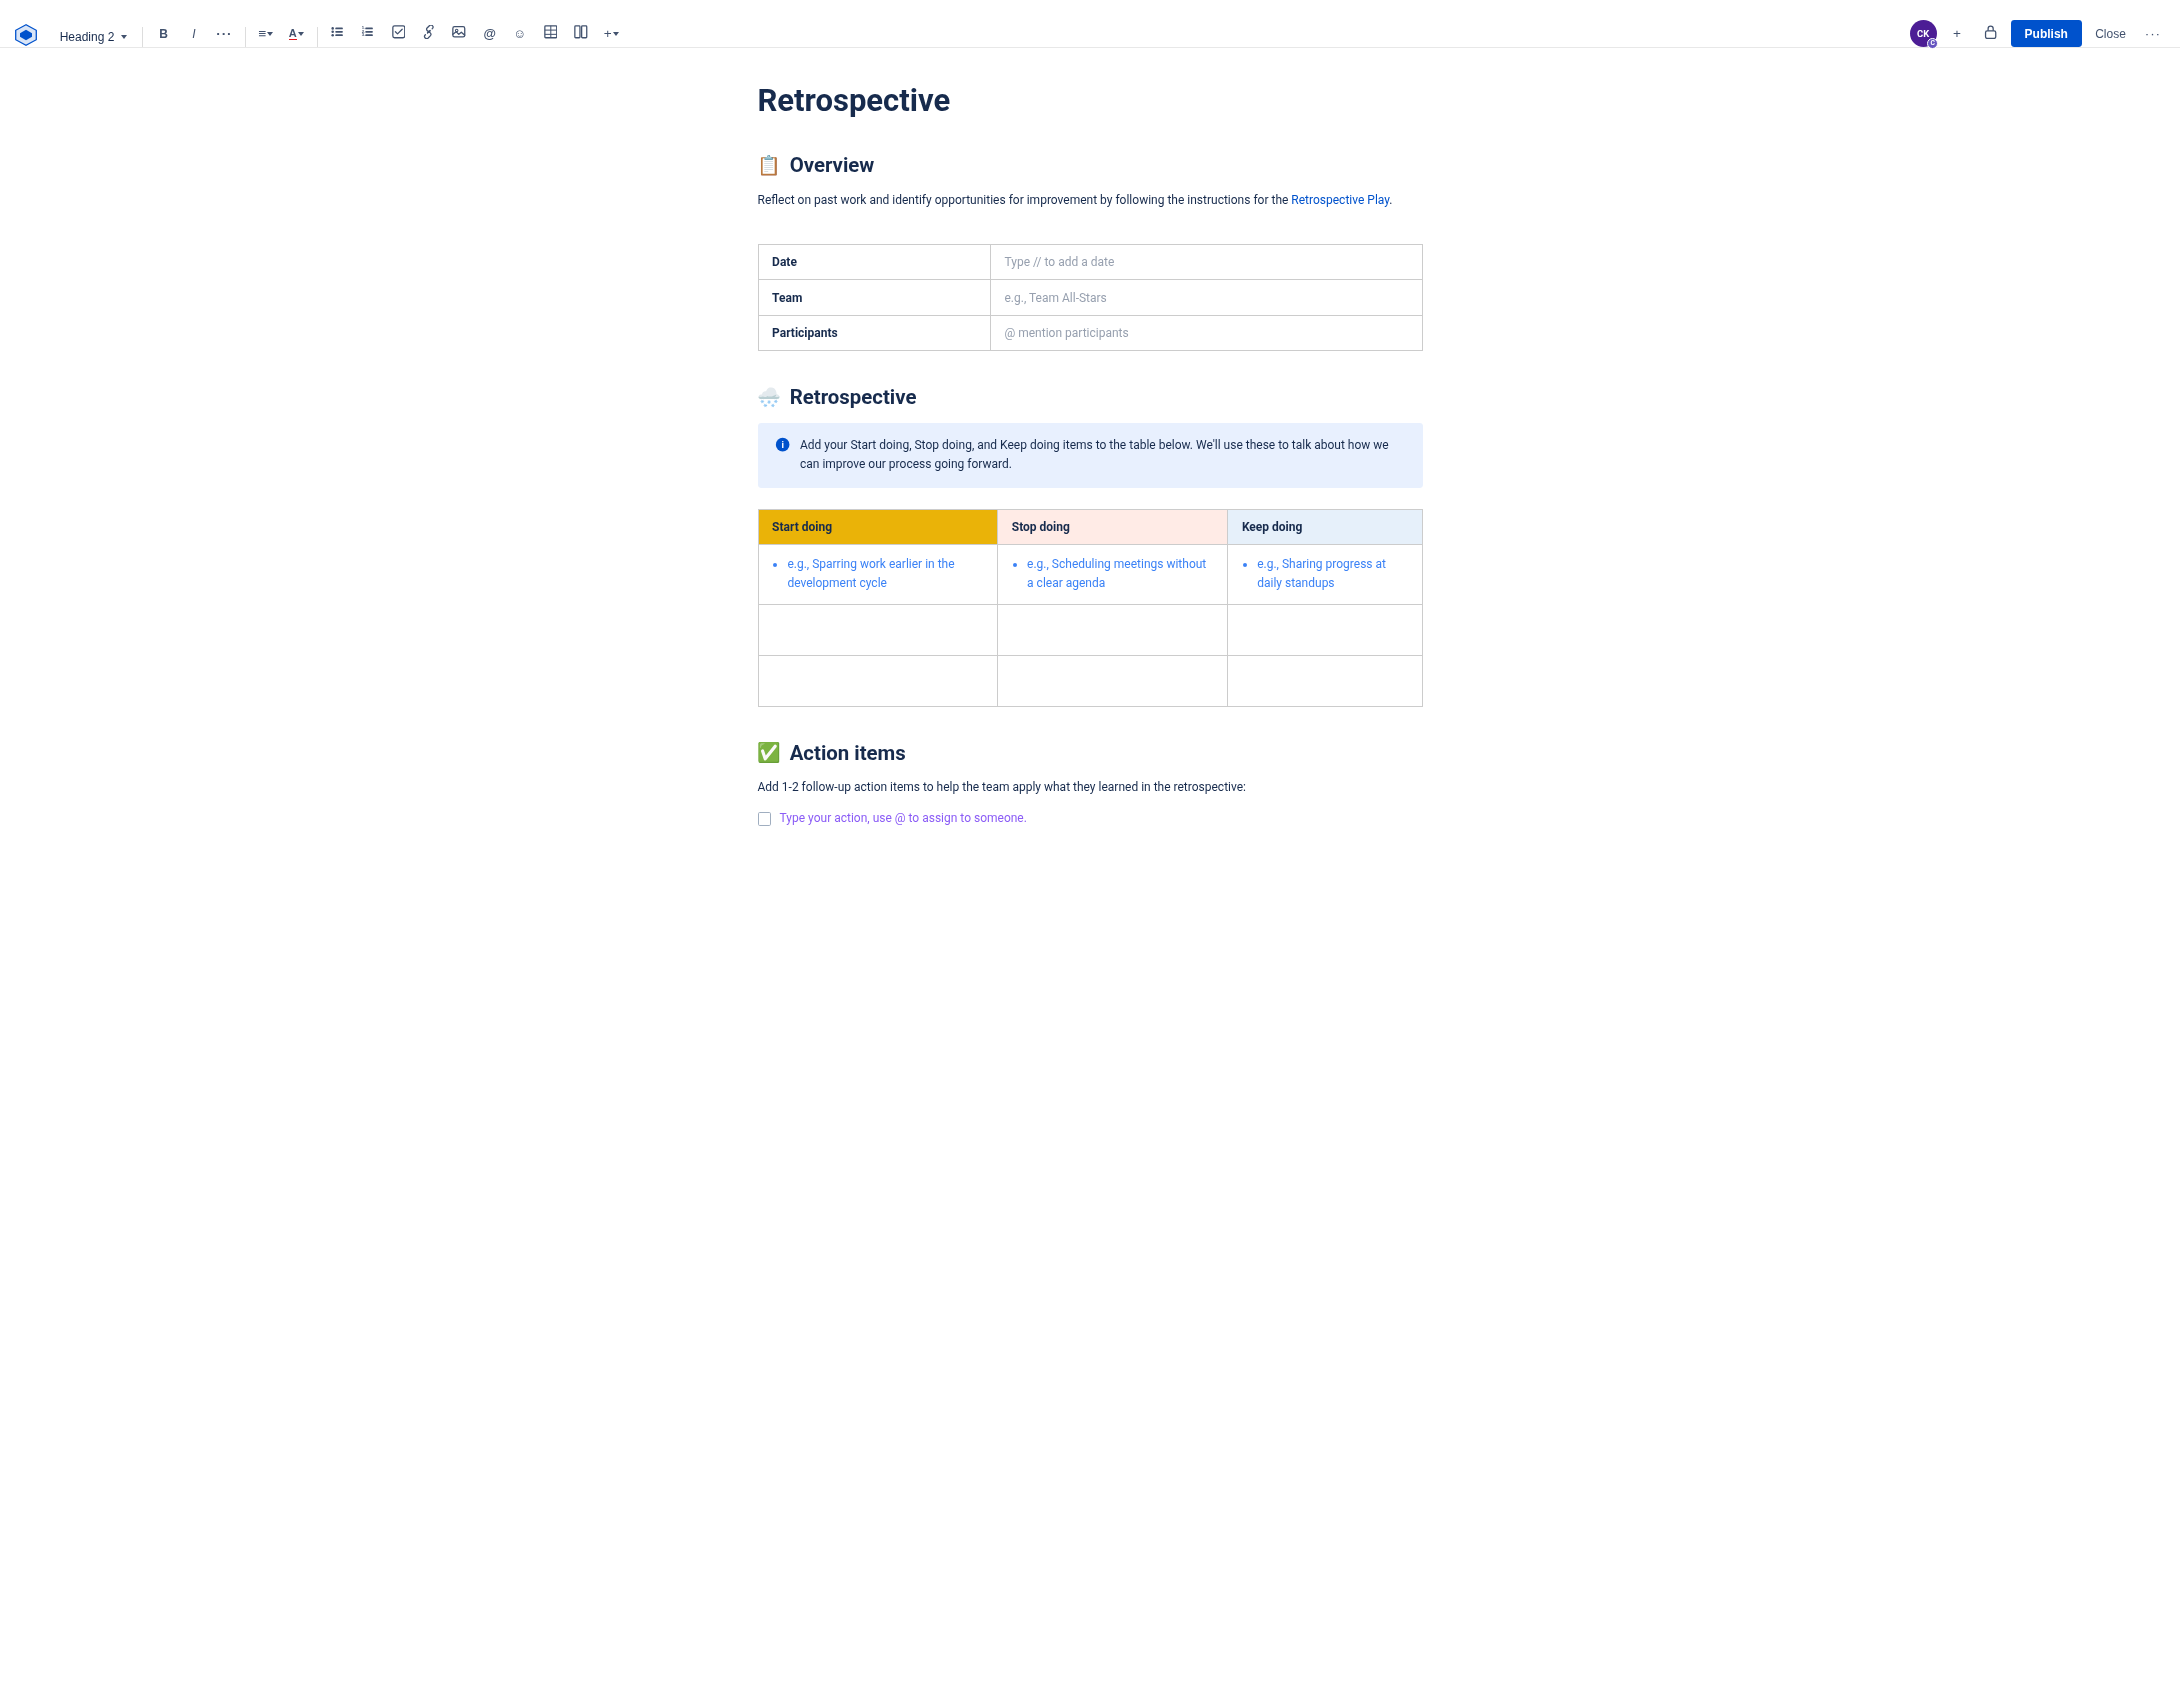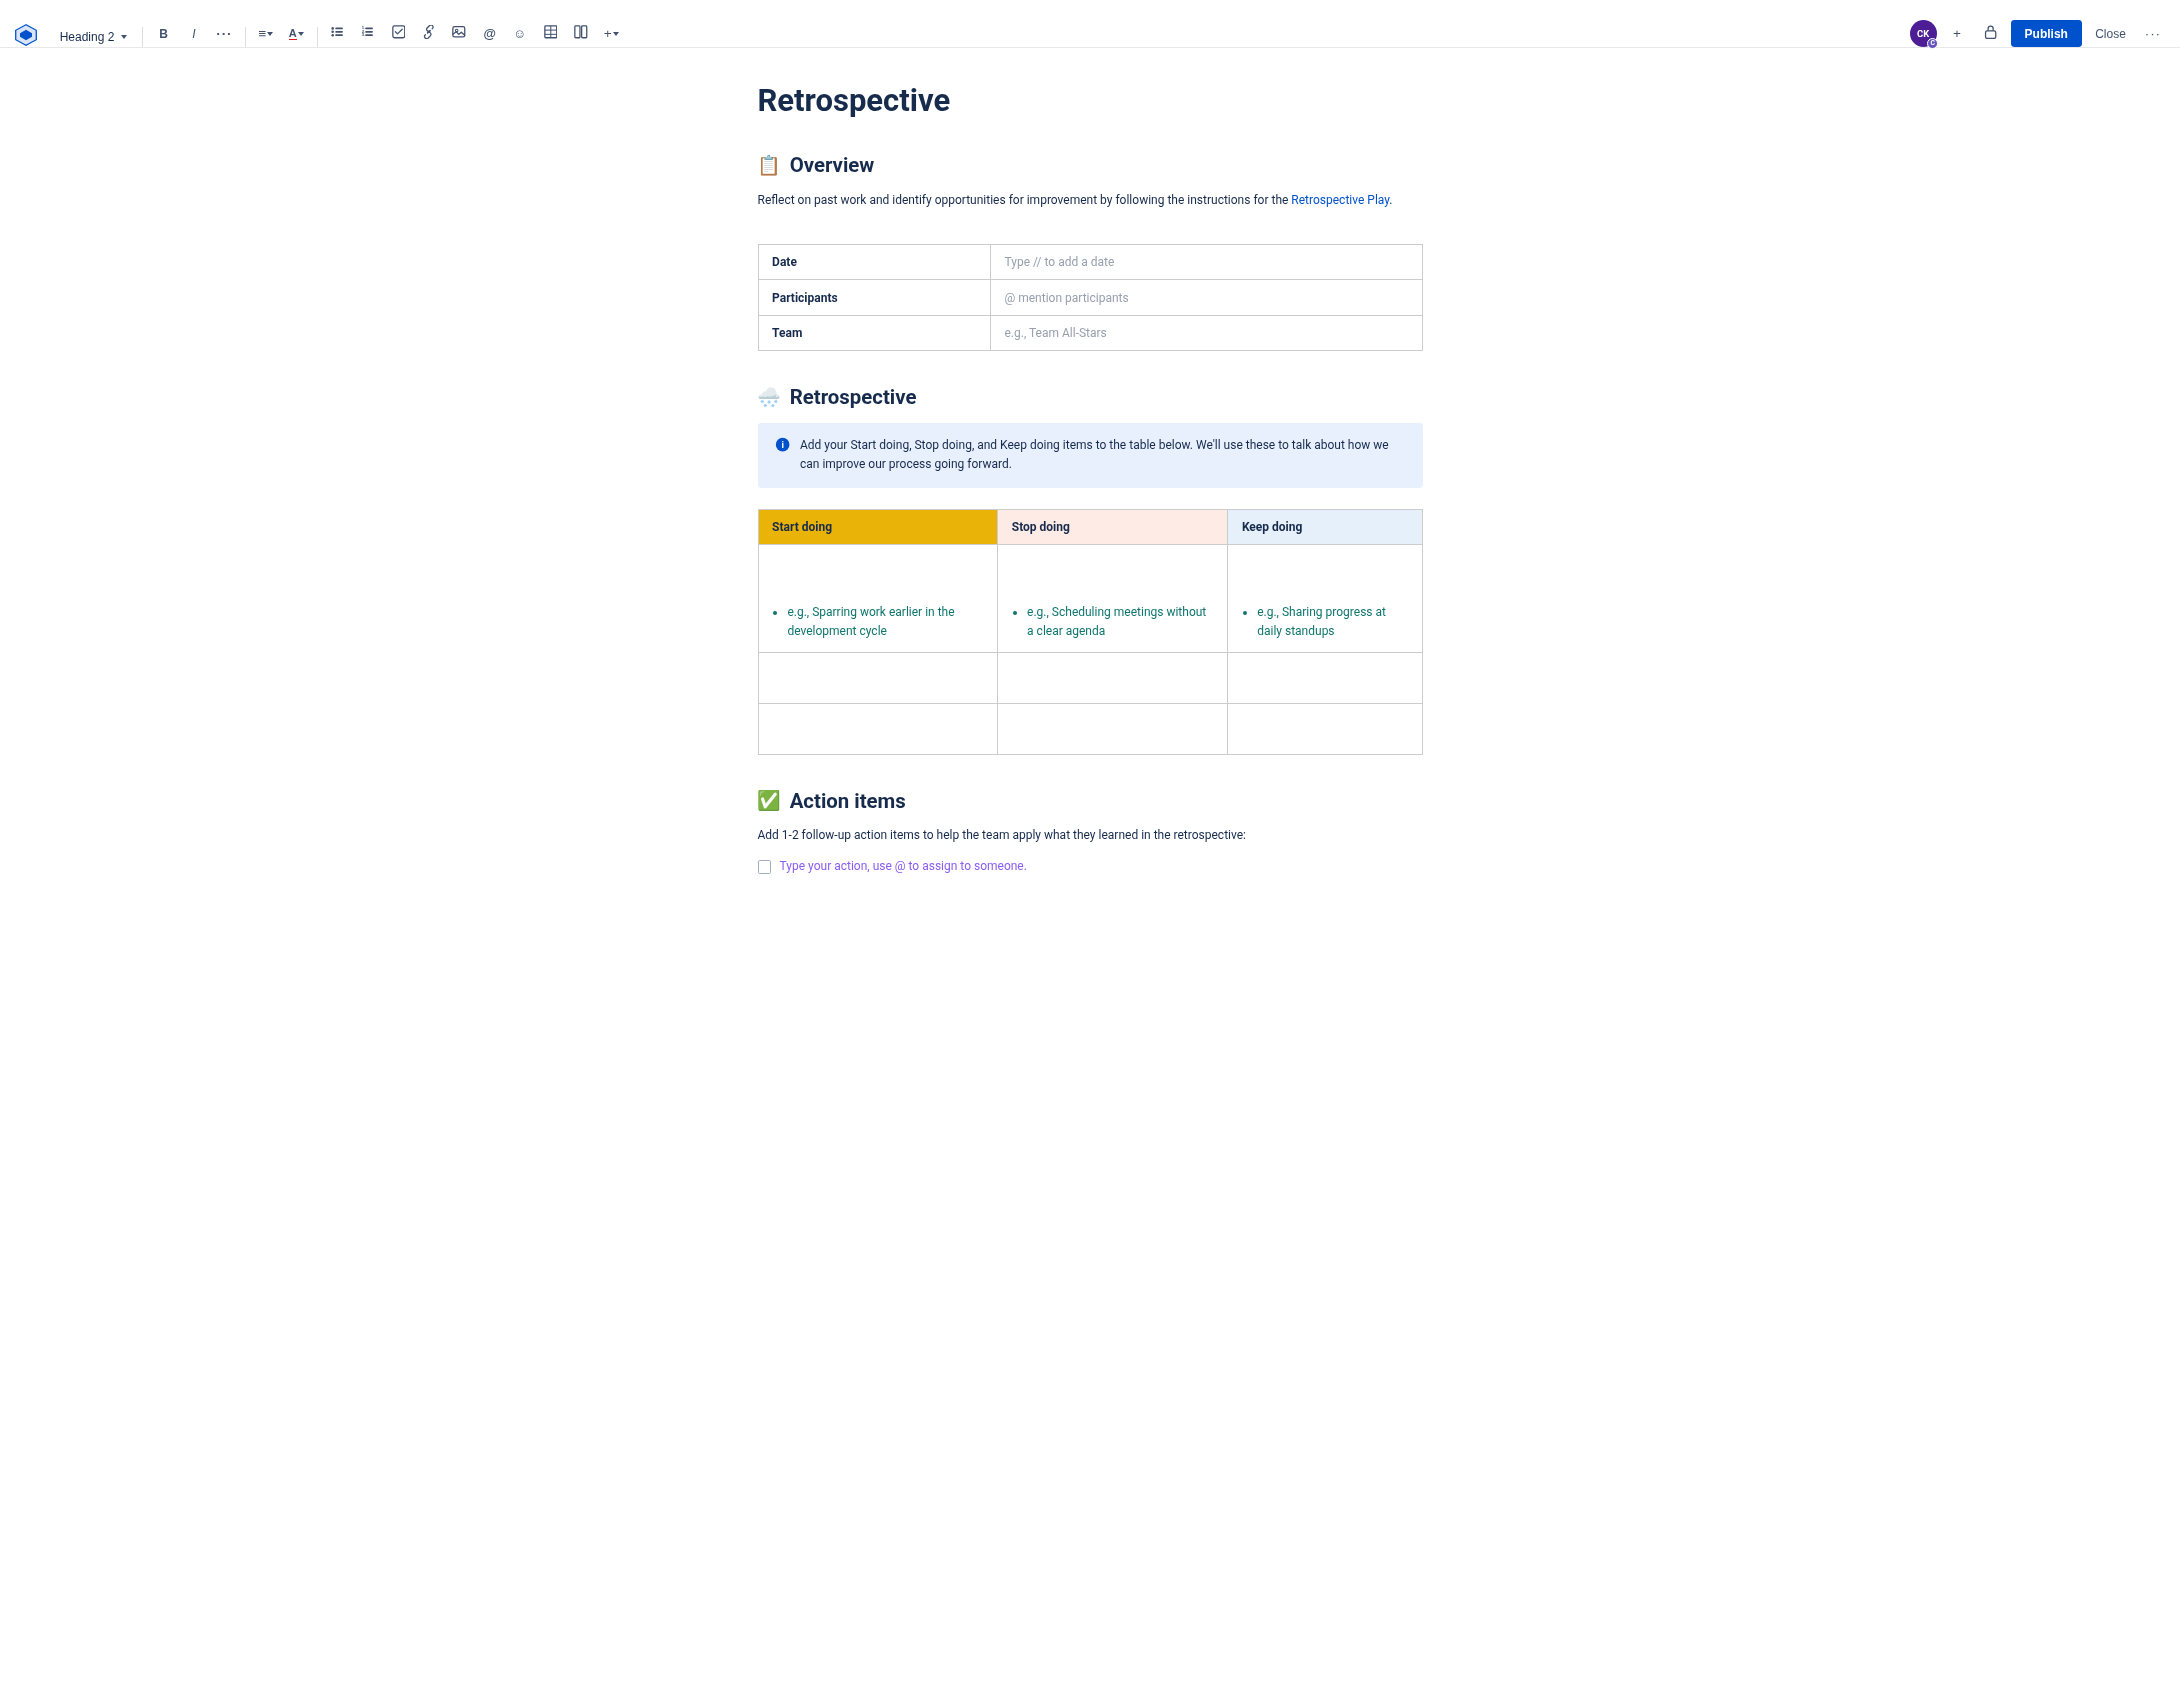--- a/index.html
+++ b/index.html
@@ -287,23 +287,22 @@
       vertical-align: top;
       height: 51px;
     }
 
     .retro-table td ul {
       padding-left: 15.3px;
       margin: 0;
     }
 
     .retro-table td ul li {
-      color: #0f766e;
+      color: #3b82f6;
       line-height: 1.6;
-      margin-top: 48px;
     }
 
     
     .action-section {
       margin-top: 6.8px;
     }
 
     .action-desc {
       font-size: 12px;
       color: #172b4d;
@@ -508,26 +507,26 @@
       <a href="#">Retrospective Play</a><span>.</span>
     </p>
 
     <table class="info-table">
       <tbody>
         <tr>
           <td><span>Date</span></td>
           <td><span>Type // to add a date</span></td>
         </tr>
         <tr>
+          <td><span>Team</span></td>
+          <td><span>e.g., Team All-Stars</span></td>
+        </tr>
+        <tr>
           <td><span>Participants</span></td>
           <td><span>@ mention participants</span></td>
-        </tr>
-        <tr>
-          <td><span>Team</span></td>
-          <td><span>e.g., Team All-Stars</span></td>
         </tr>
       </tbody>
     </table>
   </div>
 
   <div class="section-gap">
     <h2 class="section-heading">
       <span class="section-icon">🌨️</span>
       <span>Retrospective</span>
     </h2>

